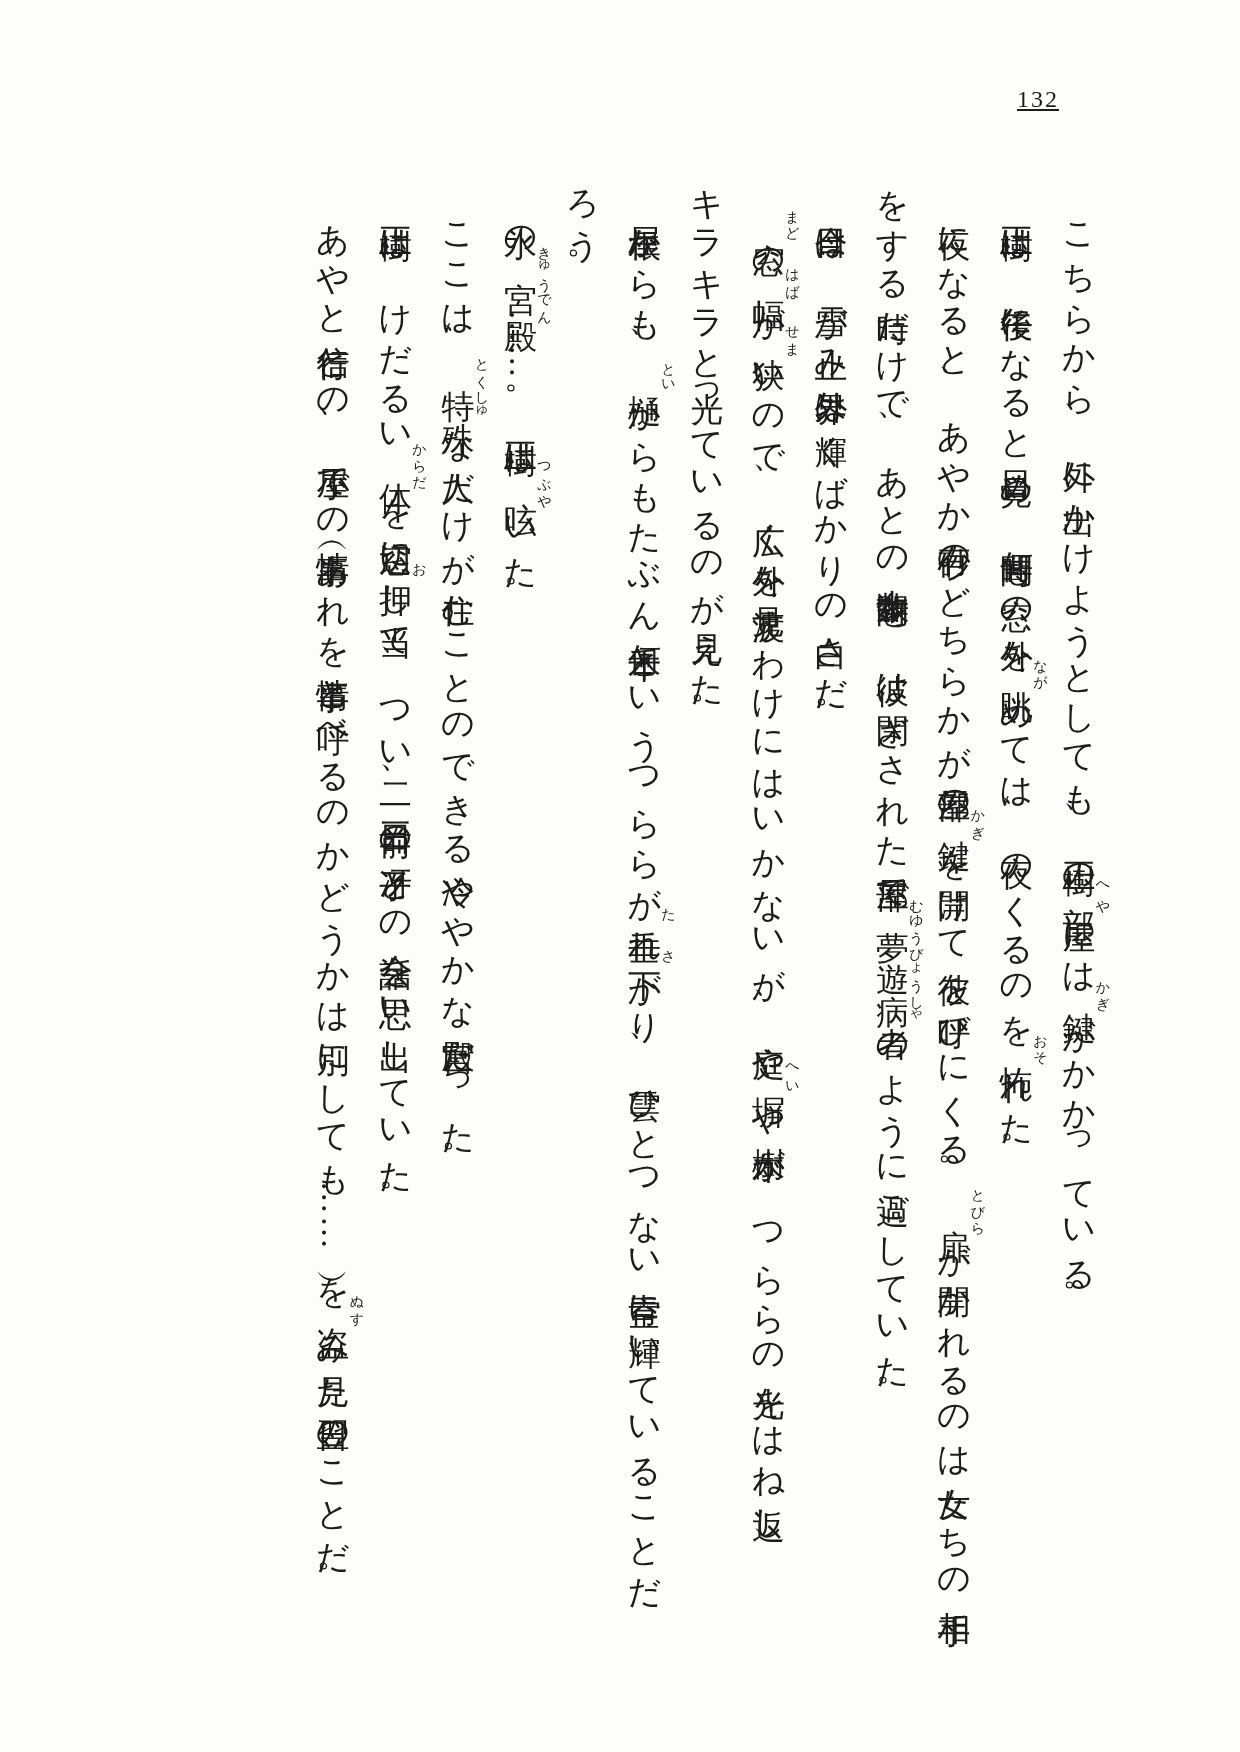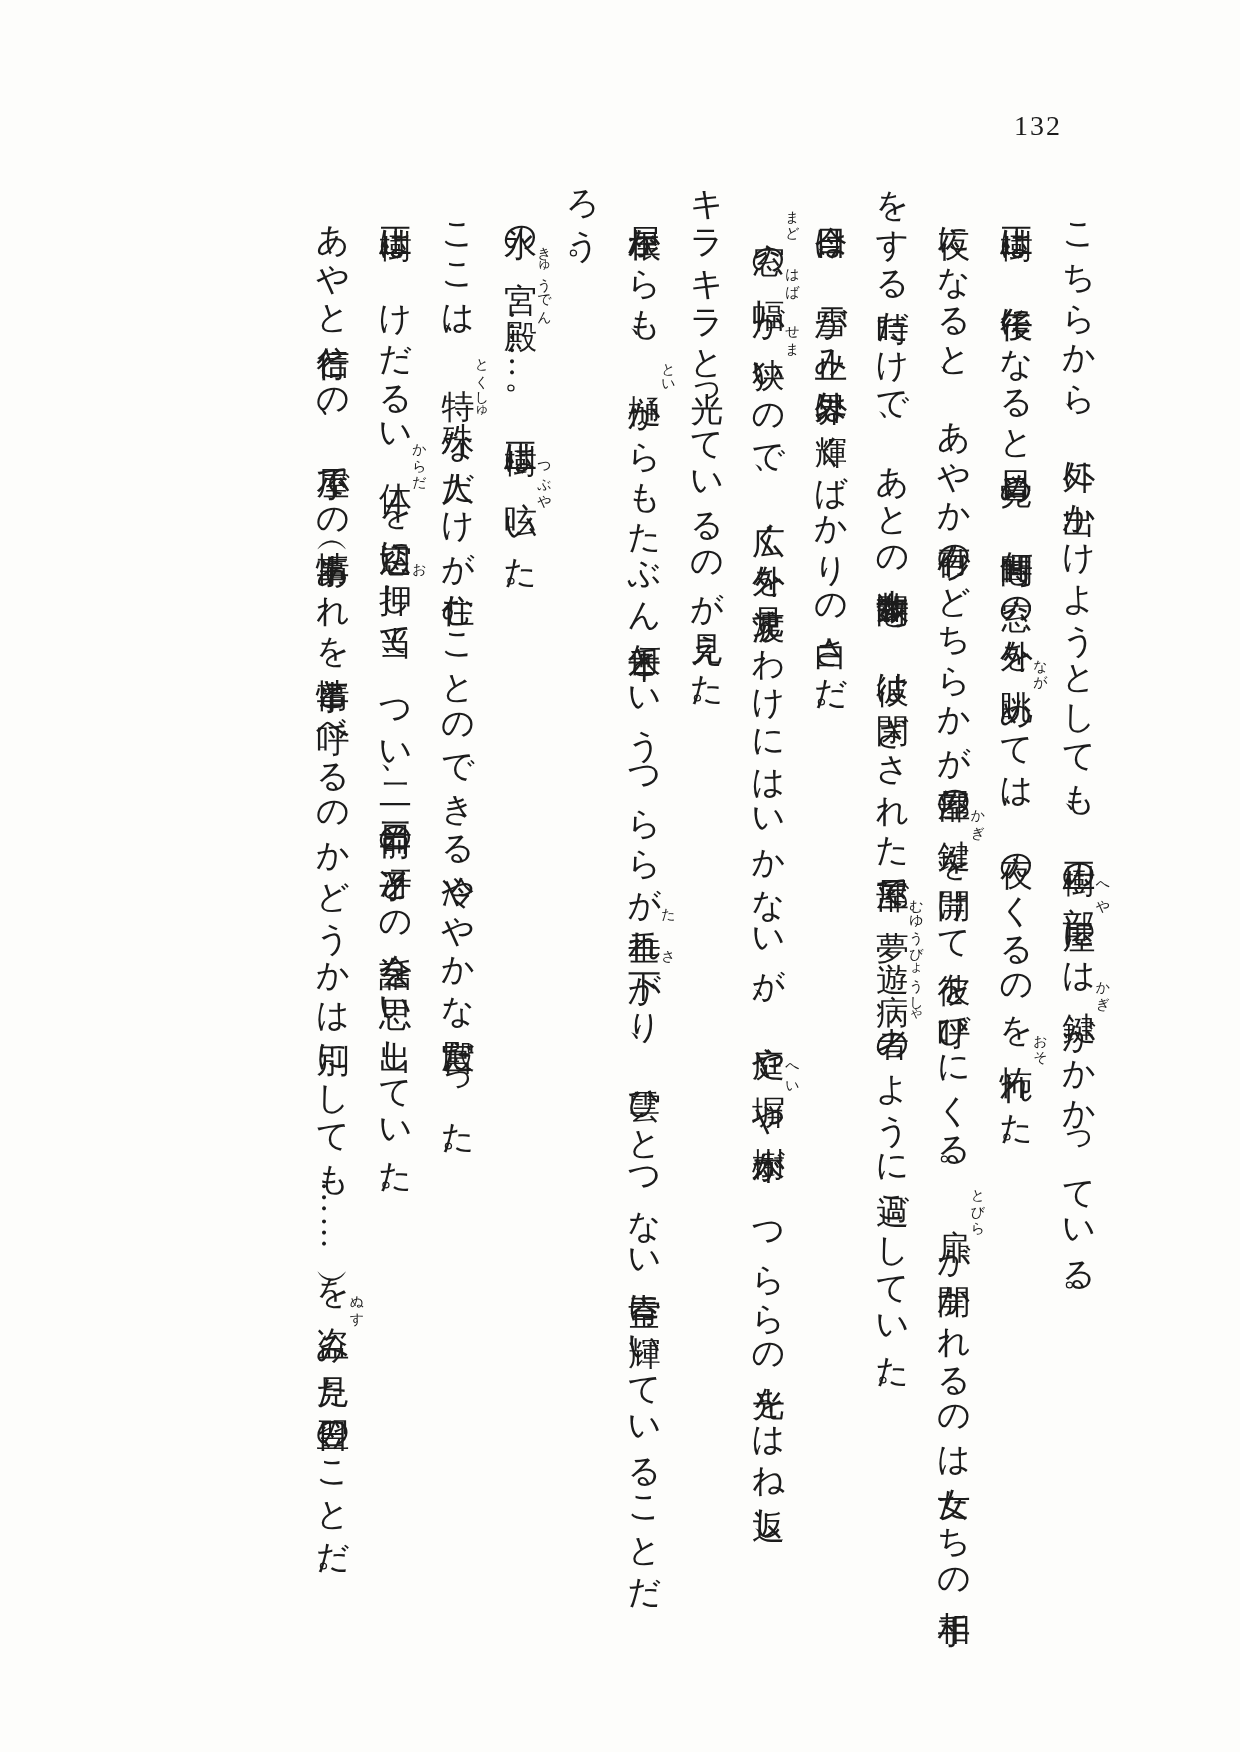--- a/index.html
+++ b/index.html
@@ -14,27 +14,28 @@
   }
   .page {
     position: relative;
     width: 1240px;
     height: 1752px;
     background: #fdfdfb;
     overflow: hidden;
   }
   .page-number {
     position: absolute;
-    top: 110px;
+    top: 86px;
     left: 988px;
     width: 100px;
     text-align: center;
-    font-size: 28px;
+    font-size: 24px;
     letter-spacing: 2px;
     color: #1c1c1c;
+    text-decoration: underline;
   }
   .page-text {
     position: absolute;
     top: 166px;
     right: 130px;
     height: 1430px;
     writing-mode: vertical-rl;
     text-orientation: mixed;
     font-size: 33px;
     line-height: 61.5px;

